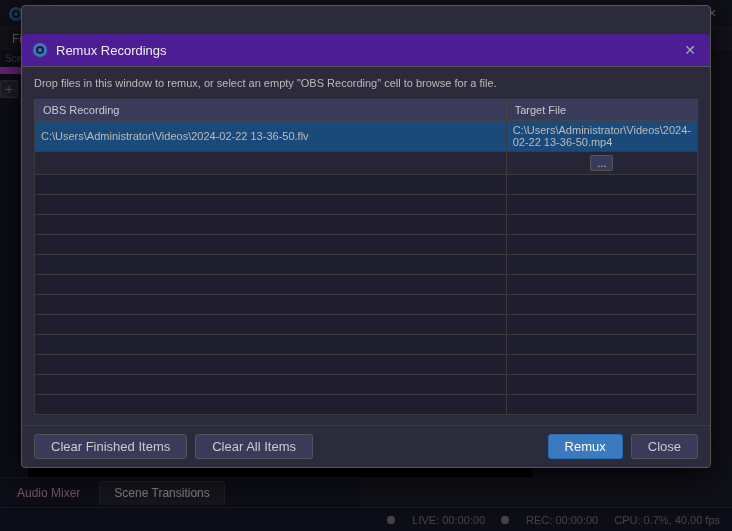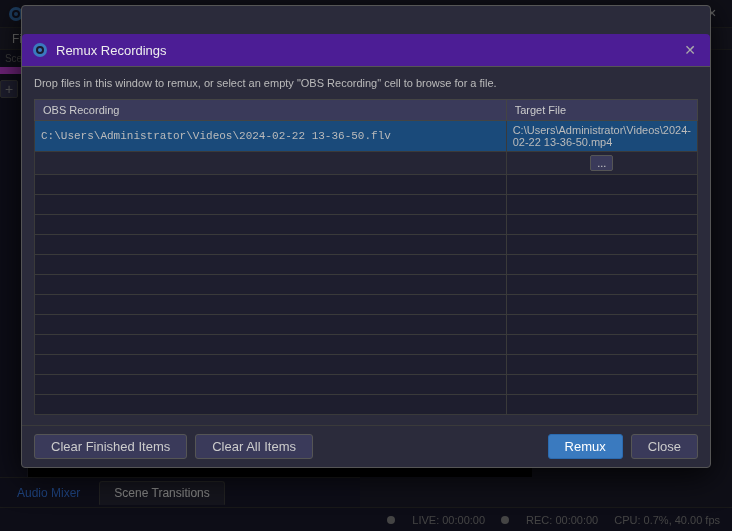--- a/index.html
+++ b/index.html
@@ -241,21 +241,21 @@
       border-top: 1px solid #333;
       padding: 0 0;
       position: absolute;
       bottom: 24px;
       left: 0;
       width: 360px;
     }
     .bottom-tab {
       padding: 4px 14px;
       font-size: 12px;
-      color: #3b82f6;
+      color: #f9a8d4;
       cursor: pointer;
       border: 1px solid transparent;
       margin: 2px 2px;
       border-radius: 3px 3px 0 0;
     }
     .bottom-tab.active {
       background: #2b2b3b;
       border-color: #444;
       border-bottom-color: #2b2b3b;
       color: #fff;
@@ -509,21 +509,21 @@
         <table id="remux-table">
           <thead>
             <tr>
               <th>OBS Recording</th>
               <th>Target File</th>
             </tr>
           </thead>
           <tbody>
 
             <tr class="table-row-selected">
-              <td style="cursor:pointer;font-family:Liberation Mono, monospace;">C:\Users\Administrator\Videos\2024-02-22 13-36-50.flv</td>
+              <td style="cursor:pointer;">C:\Users\Administrator\Videos\2024-02-22 13-36-50.flv</td>
               <td>C:\Users\Administrator\Videos\2024-02-22 13-36-50.mp4</td>
             </tr>
 
             <tr>
               <td style="cursor:pointer;"></td>
               <td class="browse-cell">
                 <button class="browse-btn">...</button>
               </td>
             </tr>
 

